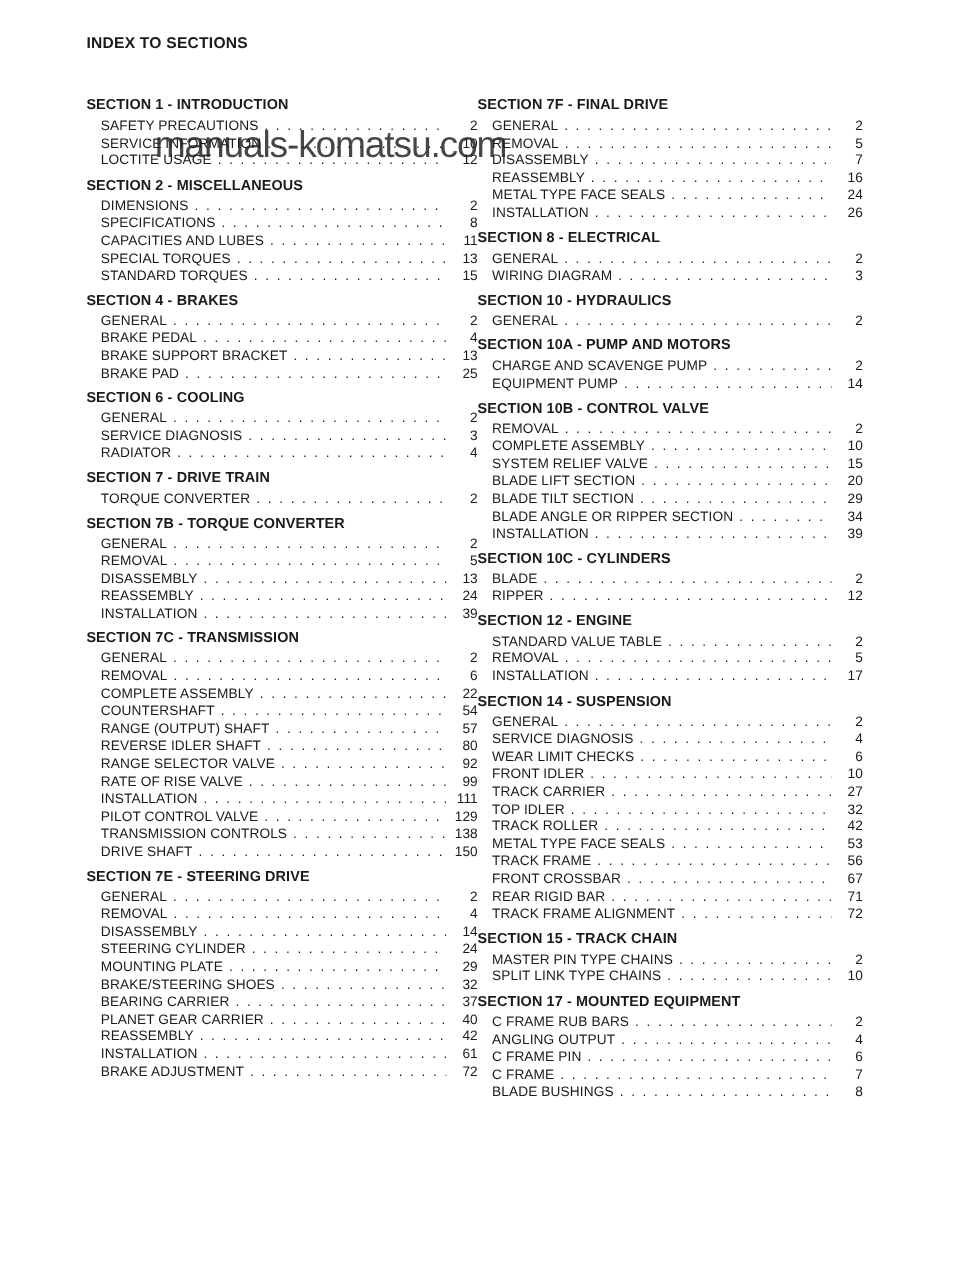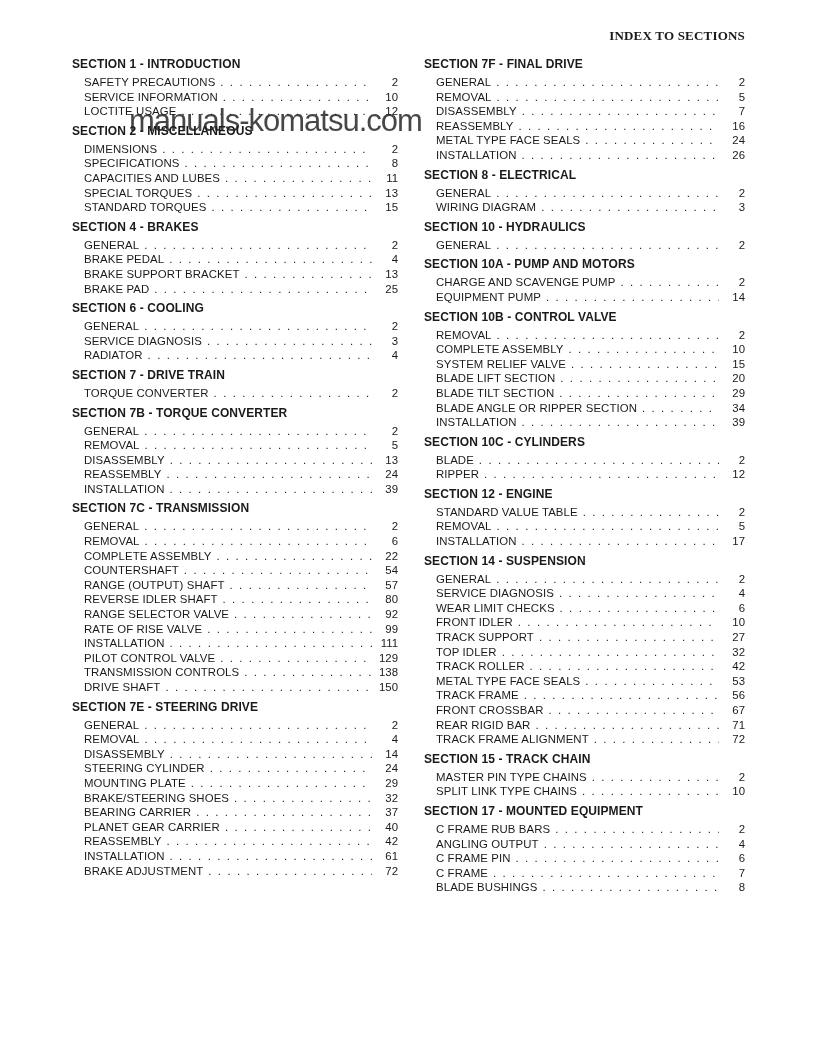--- a/index.html
+++ b/index.html
@@ -21,28 +21,26 @@
     height: 1056px;
     box-sizing: border-box;
     padding: 29px 71px 0 72px;
     background: #ffffff;
   }
   .title {
     margin: 0;
     font-size: 13px;
     line-height: 14px;
     font-weight: bold;
-    text-align: right;
+    text-align: left;
     letter-spacing: 0.2px;
-    font-family: Liberation Serif, serif;
   }
   .columns {
-    margin-top: 14px;
+    margin-top: 37px;
     display: flex;
-    gap: 26px;
     align-items: flex-start;
   }
   .col {
     box-sizing: border-box;
   }
   .col-left  { width: 326px; }
   .col-right { width: 321px; }
   .toc-section {
     margin: 0 0 5px 0;
   }
@@ -608,21 +606,21 @@
     <span class="entry-page">6</span>
   </div>
 
   <div class="entry">
     <span class="entry-label">FRONT IDLER</span>
     <span class="leader"></span>
     <span class="entry-page">10</span>
   </div>
 
   <div class="entry">
-    <span class="entry-label">TRACK SUPPORT</span>
+    <span class="entry-label">TRACK CARRIER</span>
     <span class="leader"></span>
     <span class="entry-page">27</span>
   </div>
 
   <div class="entry">
     <span class="entry-label">TOP IDLER</span>
     <span class="leader"></span>
     <span class="entry-page">32</span>
   </div>
 

